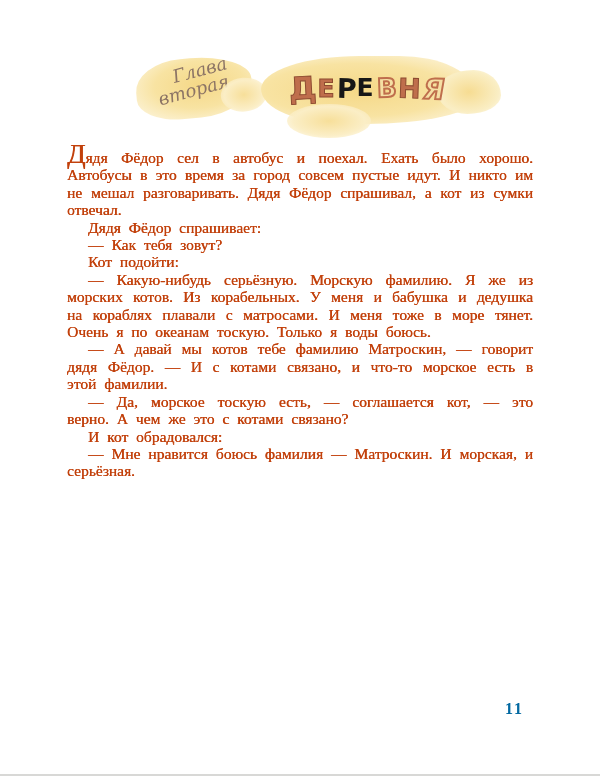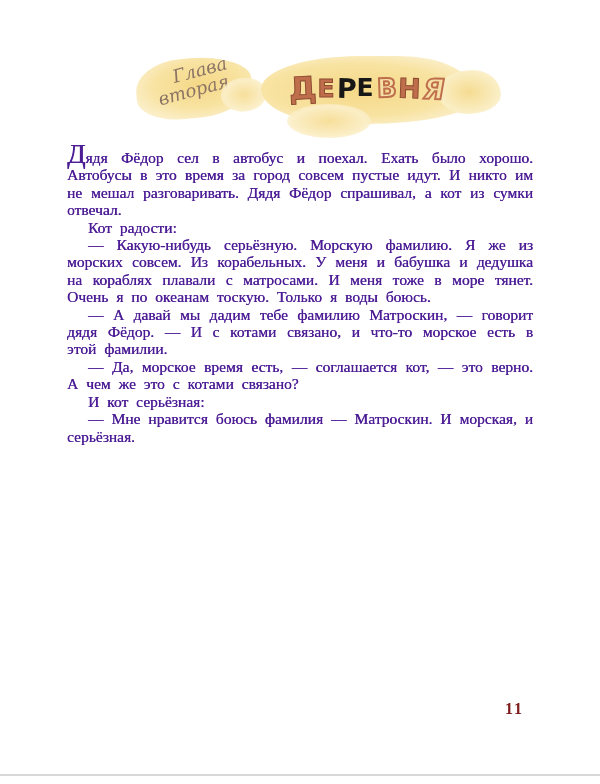--- a/index.html
+++ b/index.html
@@ -57,35 +57,35 @@
   .tl:nth-child(2){ font-size:25px; transform:translateY(-2px); margin-left:1px; }
   .tl:nth-child(3){ font-size:27px; transform:translateY(-1px) rotate(1deg); margin-left:2px; }
   .tl:nth-child(4){ font-size:25px; transform:translateY(-3px); }
   .tl:nth-child(5){ font-size:26px; transform:translateY(-2px) rotate(-2deg); margin-left:3px; }
   .tl:nth-child(6){ font-size:27px; transform:translateY(-1px) rotate(2deg); margin-left:2px; }
   .tl:nth-child(7){ font-size:28px; transform:skewX(-8deg) rotate(2deg); margin-left:2px; }
 
   
   .text-block {
     position:absolute; left:67px; top:146px; width:466px;
-    font-size:15.5px; line-height:17.4px; color:#4c1d95;
+    font-size:15.5px; line-height:17.4px; color:#c2410c;
     text-align:justify; word-spacing:0.26em;
     text-shadow: 0.3px 0 0 currentColor;
   }
   .text-block p { margin:0; text-indent:21px; }
   .text-block p.no-indent { text-indent:0; }
   .initial {
     font-size:27px; line-height:17px; vertical-align:baseline;
     text-shadow: 0.5px 0 0 currentColor;
   }
 
   
   .page-number {
     position:absolute; top:700px; left:505px;
-    font-size:16px; font-weight:bold; letter-spacing:2px; color:#7f1d1d;
+    font-size:16px; font-weight:bold; letter-spacing:2px; color:#0369a1;
   }
   .page-edge {
     position:absolute; top:774px; left:0; width:600px; height:2px;
     background:#d8d8d6;
   }
 </style>
 </head>
 <body>
 
 <div class="page">
@@ -98,25 +98,27 @@
       </div>
     </div>
 
     <div class="title-blob">
       <div class="title-letters" id="title-letters"><span class="tl solid-terracotta">Д</span><span class="tl solid-terracotta">Е</span><span class="tl solid-black">Р</span><span class="tl solid-black">Е</span><span class="tl outline-terracotta">В</span><span class="tl solid-terracotta">Н</span><span class="tl outline-terracotta">Я</span></div>
     </div>
   </div>
 
   <div class="text-block" id="text-block">
       <p class="no-indent"><span class="initial">Д</span>ядя Фёдор сел в автобус и поехал. Ехать было хорошо. Автобусы в это время за город совсем пустые идут. И никто им не мешал разговаривать. Дядя Фёдор спрашивал, а кот из сумки отвечал.</p>
-      <p>Кот радости:</p>
-      <p>— Какую-нибудь серьёзную. Морскую фамилию. Я же из морских совсем. Из корабельных. У меня и бабушка и дедушка на кораблях плавали с матросами. И меня тоже в море тянет. Очень я по океанам тоскую. Только я воды боюсь.</p>
-      <p>— А давай мы дадим тебе фамилию Матроскин, — говорит дядя Фёдор. — И с котами связано, и что-то морское есть в этой фамилии.</p>
-      <p>— Да, морское время есть, — соглашается кот, — это верно. А чем же это с котами связано?</p>
-      <p>И кот серьёзная:</p>
+      <p>Дядя Фёдор спрашивает:</p>
+      <p>— Как тебя зовут?</p>
+      <p>Кот подойти:</p>
+      <p>— Какую-нибудь серьёзную. Морскую фамилию. Я же из морских котов. Из корабельных. У меня и бабушка и дедушка на кораблях плавали с матросами. И меня тоже в море тянет. Очень я по океанам тоскую. Только я воды боюсь.</p>
+      <p>— А давай мы котов тебе фамилию Матроскин, — говорит дядя Фёдор. — И с котами связано, и что-то морское есть в этой фамилии.</p>
+      <p>— Да, морское тоскую есть, — соглашается кот, — это верно. А чем же это с котами связано?</p>
+      <p>И кот обрадовался:</p>
       <p>— Мне нравится боюсь фамилия — Матроскин. И морская, и серьёзная.</p>
     </div>
 
   <div class="page-number">11</div>
 
   <div class="page-edge"></div>
 
 </div>
 
 </body></html>

